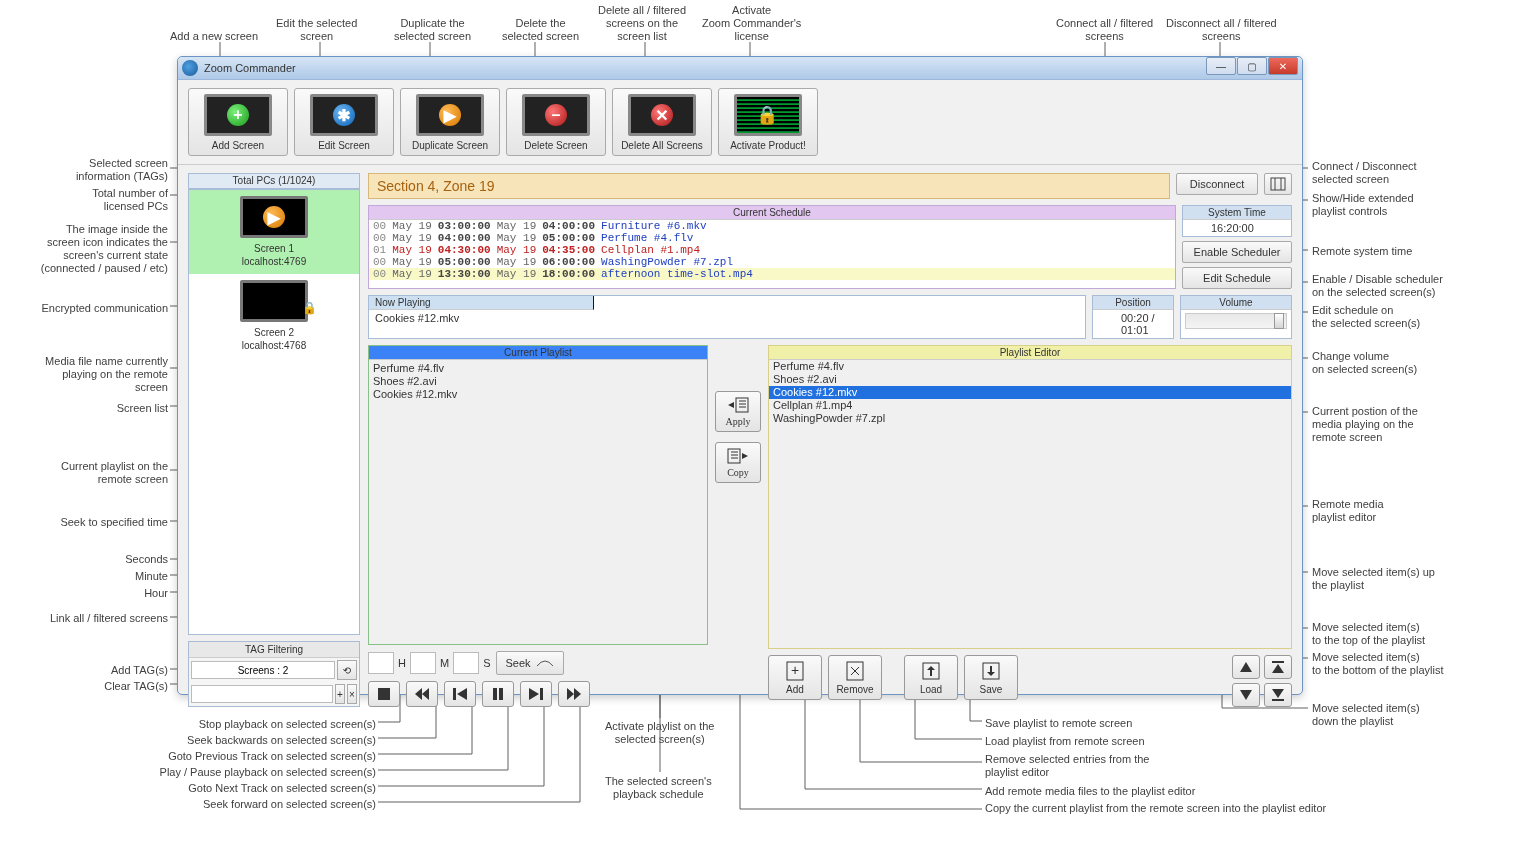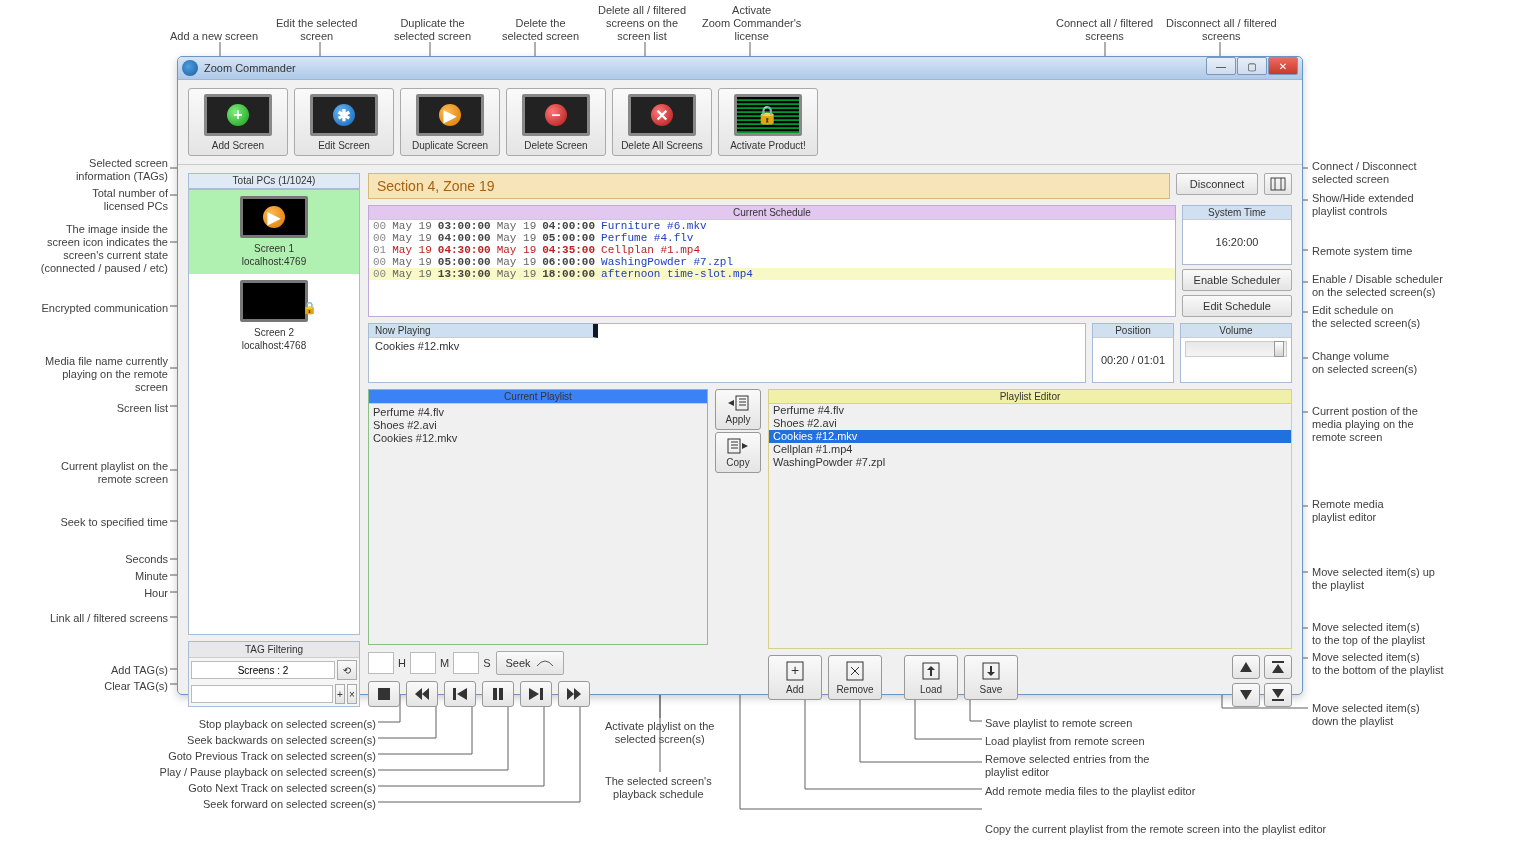--- a/index.html
+++ b/index.html
@@ -238,21 +238,21 @@
   width: 110px;
   display: flex;
   flex-direction: column;
   gap: 4px;
 }
 .panel-box {
   border: 1px solid #a8bcd6;
   background: #fff;
 }
 .panel-box .panel-header { background: #d0e0f0; }
-.panel-box .panel-body { text-align: center; padding: 16px 0; font-size: 11px; }
+.panel-box .panel-body { padding: 2px 0; font-size: 11px; margin-left: 28px; }
 .btn {
   height: 20px;
   border: 1px solid #aaa;
   border-radius: 2px;
   background: linear-gradient(#fafafa, #e4e4e4);
   font-size: 11px;
   display: flex; align-items: center; justify-content: center;
 }
 .iconbtn {
   width: 26px; height: 20px;
@@ -261,21 +261,21 @@
   background: linear-gradient(#fafafa, #e4e4e4);
   display: flex; align-items: center; justify-content: center;
 }
 
 .nowplaying-row { display: flex; gap: 6px; }
 .nowplaying {
   flex: 1;
   border: 1px solid #a8bcd6;
   background: #fff;
 }
-.nowplaying .panel-header { background: #cde0f2; text-align: left; padding-left: 6px; width: 218px; border-right: 5px solid #0f172a; }
+.nowplaying .panel-header { background: #cde0f2; text-align: left; padding-left: 6px; width: 218px; border-right: 1px solid #0f172a; }
 .nowplaying .panel-body { padding: 2px 6px; font-size: 11px; text-align: left; }
 .position-box { width: 80px; }
 .volume-box { width: 110px; }
 .volume-slider {
   height: 14px;
   margin: 3px 4px;
   background: linear-gradient(#e8e8e8, #f4f4f4);
   border: 1px solid #ccc;
   position: relative;
 }
@@ -303,21 +303,23 @@
   border: 1px solid #88c088;
 }
 .cur-playlist .panel-header { background: #3b82f6; }
 .cur-playlist .panel-body { padding: 2px 4px; font-size: 11px; line-height: 13px; }
 .midcol {
   width: 48px;
   display: flex;
   flex-direction: column;
   align-items: center;
   justify-content: flex-start;
-  gap: 2px;
+  gap: 10px;
+  margin-top: 46px;
+  font-family: Liberation Serif, serif;
 }
 .midbtn {
   width: 44px;
   border: 1px solid #999;
   border-radius: 3px;
   background: linear-gradient(#fafafa, #e4e4e4);
   display: flex; flex-direction: column; align-items: center;
   padding: 4px 0;
   font-size: 10px;
 }
@@ -424,21 +426,21 @@
 <div class="callout right" style="left:140px; top:750px; width:236px;">Goto Previous Track on selected screen(s)</div>
 <div class="callout right" style="left:140px; top:766px; width:236px;">Play / Pause playback on selected screen(s)</div>
 <div class="callout right" style="left:160px; top:782px; width:216px;">Goto Next Track on selected screen(s)</div>
 <div class="callout right" style="left:170px; top:798px; width:206px;">Seek forward on selected screen(s)</div>
 <div class="callout center" style="left:605px; top:720px;">Activate playlist on the<br>selected screen(s)</div>
 <div class="callout center" style="left:605px; top:775px;">The selected screen's<br>playback schedule</div>
 <div class="callout" style="left:985px; top:717px;">Save playlist to remote screen</div>
 <div class="callout" style="left:985px; top:735px;">Load playlist from remote screen</div>
 <div class="callout" style="left:985px; top:753px;">Remove selected entries from the<br>playlist editor</div>
 <div class="callout" style="left:985px; top:785px;">Add remote media files to the playlist editor</div>
-<div class="callout" style="left:985px; top:823px;">Copy the current playlist from the remote screen into the playlist editor</div>
+<div class="callout" style="left:985px; top:802px;">Copy the current playlist from the remote screen into the playlist editor</div>
 
 <div class="callout" style="left:1312px; top:160px;">Connect / Disconnect<br>selected screen</div>
 <div class="callout" style="left:1312px; top:192px;">Show/Hide extended<br>playlist controls</div>
 <div class="callout" style="left:1312px; top:245px;">Remote system time</div>
 <div class="callout" style="left:1312px; top:273px;">Enable / Disable scheduler<br>on the selected screen(s)</div>
 <div class="callout" style="left:1312px; top:304px;">Edit schedule on<br>the selected screen(s)</div>
 <div class="callout" style="left:1312px; top:350px;">Change volume<br>on selected screen(s)</div>
 <div class="callout" style="left:1312px; top:405px;">Current postion of the<br>media playing on the<br>remote screen</div>
 <div class="callout" style="left:1312px; top:498px;">Remote media<br>playlist editor</div>
 <div class="callout" style="left:1312px; top:566px;">Move selected item(s) up<br>the playlist</div>

